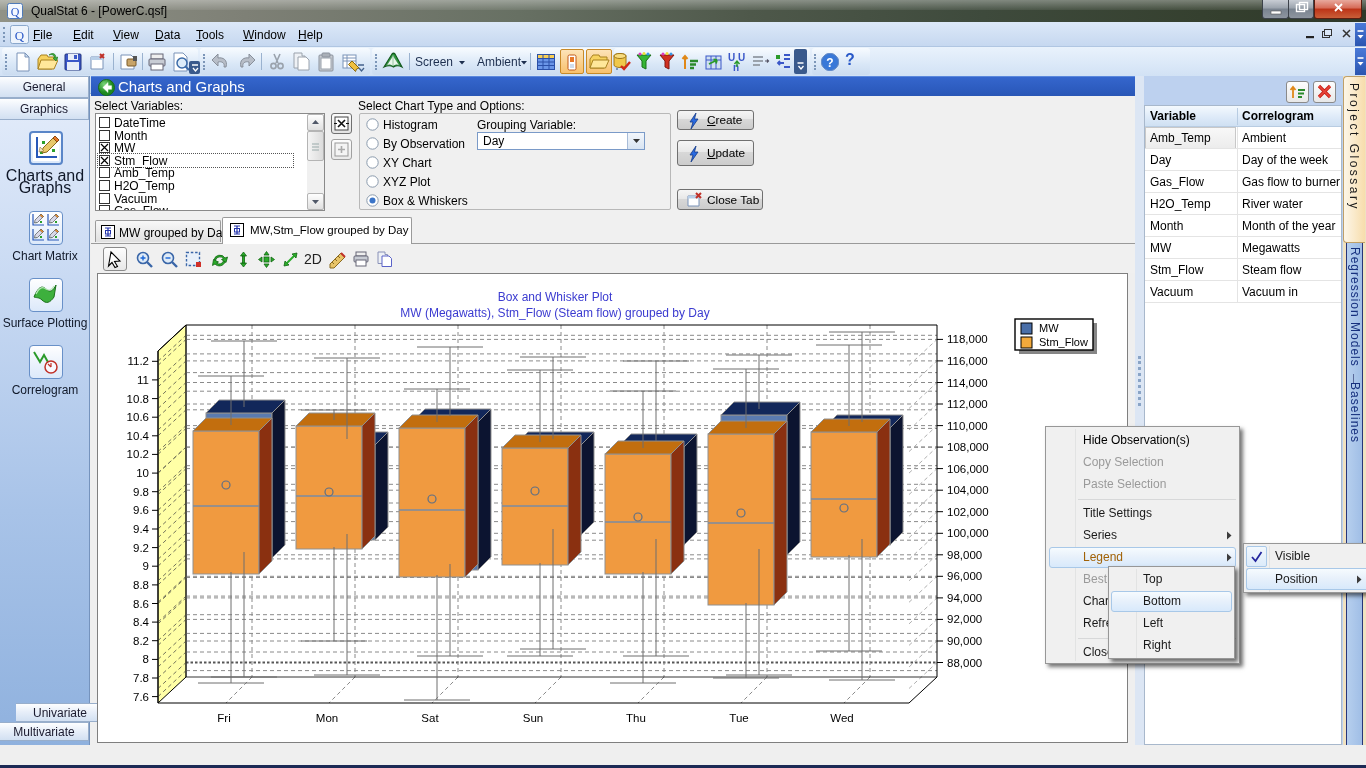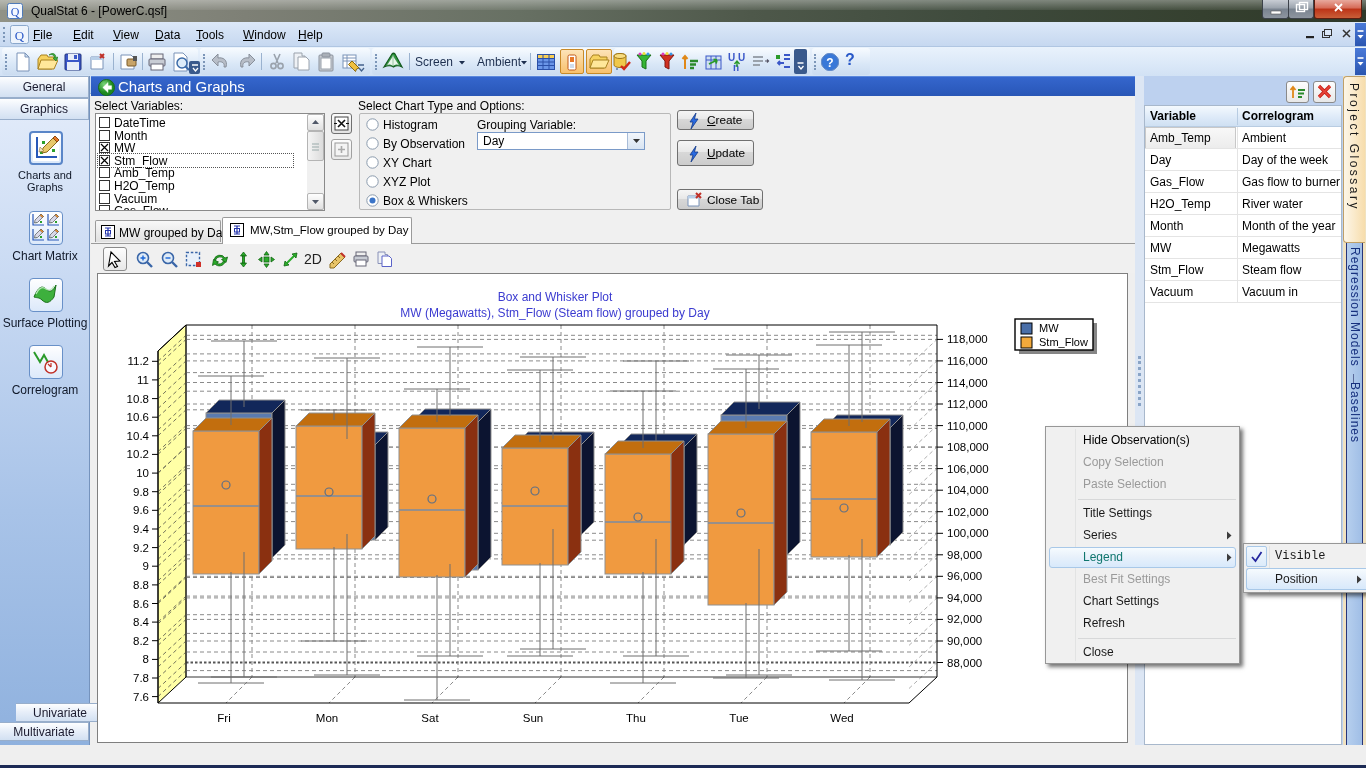--- a/index.html
+++ b/index.html
@@ -238,21 +238,21 @@
           <rect x="9" y="18" width="3" height="3"></rect>
           <rect x="14" y="13" width="3" height="3"></rect>
           <rect x="11" y="8" width="3" height="3"></rect>
           <rect x="19" y="9" width="3" height="3"></rect>
           <rect x="21" y="16" width="3" height="3"></rect>
         </g>
         <path d="M24 3 l4 4 -12 12 -5 1 1 -5 z" fill="#e8c86a" stroke="#8a6a20"></path>
         <path d="M24 3 l4 4 -2 2 -4 -4 z" fill="#e87828" stroke="#8a4a10"></path>
         <path d="M8 19 l1 -5 4 4 z" fill="#f0e0c0" stroke="#8a6a20" stroke-width="0.5"></path>
       </svg>
-<div class="txt" style="left:0;top:94px;width:90px;text-align:center;font-size:11px;line-height:11.5px;color:#101828;">Charts and<br>Graphs</div>
+<div class="txt" style="left:0;top:94px;width:90px;text-align:center;font-size:16px;line-height:11.5px;color:#101828;">Charts and<br>Graphs</div>
 <div class="abs" style="left:29px;top:135px;width:34px;height:34px;background:linear-gradient(#fefeff,#dce9fa);border:1px solid #6890c8;border-radius:4px;"></div>
 <svg class="icon" style="left:30px;top:136px" width="30" height="30" viewBox="0 0 30 30">
         <g transform="translate(1,1)">
           <path d="M2 1 v11 h11" stroke="#2858b8" stroke-width="1.2" fill="none"></path>
           <g fill="#2aa02a">
             <rect x="4" y="8" width="2" height="2"></rect>
             <rect x="7" y="5" width="2" height="2"></rect>
             <rect x="9" y="8" width="2" height="2"></rect>
           </g>
           <path d="M10 1 l2.5 2.5 -6 6 -3 0.5 0.5 -3 z" fill="#d8d8e8" stroke="#555" stroke-width="0.7"></path>
@@ -899,35 +899,43 @@
 <div class="txt" style="left:37px;top:6px;font-size:12px;color:#000000;">Hide Observation(s)</div>
 <div class="txt" style="left:37px;top:28px;font-size:12px;color:#9a9a9a;">Copy Selection</div>
 <div class="txt" style="left:37px;top:50px;font-size:12px;color:#9a9a9a;">Paste Selection</div>
 <div class="abs" style="left:32px;top:72px;width:158px;height:1px;background:#d7d8d9;"></div>
 <div class="txt" style="left:37px;top:79px;font-size:12px;color:#1a1a1a;">Title Settings</div>
 <div class="txt" style="left:37px;top:101px;font-size:12px;color:#1a1a1a;">Series</div>
 <svg class="icon" style="left:180px;top:104px" width="6" height="9">
         <path d="M1 0.5 L5.5 4.5 L1 8.5 z" fill="#3c3c3c"></path>
       </svg>
 <div class="abs" style="left:3px;top:120px;width:187px;height:21px;background:linear-gradient(#f6fbfe,#e8f1fb 45%,#d8e9fb);border:1px solid #a8c8e8;border-radius:3px;"></div>
-<div class="txt" style="left:37px;top:123px;font-size:12px;color:#0f766e;">Legend</div>
+<div class="txt" style="left:37px;top:123px;font-size:12px;color:#a16207;">Legend</div>
 <svg class="icon" style="left:180px;top:126px" width="6" height="9">
         <path d="M1 0.5 L5.5 4.5 L1 8.5 z" fill="#3c3c3c"></path>
       </svg>
 <div class="txt" style="left:37px;top:145px;font-size:12px;color:#9a9a9a;">Best Fit Settings</div>
 <div class="txt" style="left:37px;top:167px;font-size:12px;color:#1a1a1a;">Chart Settings</div>
 <div class="txt" style="left:37px;top:189px;font-size:12px;color:#1a1a1a;">Refresh</div>
 <div class="abs" style="left:32px;top:211px;width:158px;height:1px;background:#d7d8d9;"></div>
 <div class="txt" style="left:37px;top:218px;font-size:12px;color:#1a1a1a;">Close</div>
 </div>
 <div class="abs" style="left:1243px;top:543px;width:123px;height:50px;background:#f0f0f0;border:1px solid #979797;border-right:none;box-shadow:3px 3px 4px rgba(0,0,0,0.55);">
 <div class="abs" style="left:25px;top:2px;width:1px;height:46px;background:#e2e3e3;"></div>
 <div class="abs" style="left:2px;top:2px;width:21px;height:21px;background:linear-gradient(#f2f8fd,#dcebfa);border:1px solid #a8c8e8;border-radius:2px;"></div>
 <svg class="icon" style="left:6px;top:6px" width="13" height="13">
         <path d="M2 7 l3.5 4 6 -9" fill="none" stroke="#24269e" stroke-width="1.8"></path>
       </svg>
-<div class="txt" style="left:31px;top:5px;font-size:12px;color:#1a1a1a;font-family:Liberation Mono, monospace;">Visible</div>
+<div class="txt" style="left:31px;top:5px;font-size:12px;color:#1a1a1a;">Visible</div>
 <div class="abs" style="left:2px;top:24px;width:121px;height:22px;background:linear-gradient(#f6fbfe,#e8f1fb 45%,#d8e9fb);border:1px solid #a8c8e8;border-radius:3px 0 0 3px;border-right:none;"></div>
 <div class="txt" style="left:31px;top:28px;font-size:12px;color:#1a1a1a;">Position</div>
 <svg class="icon" style="left:112px;top:31px" width="6" height="9">
         <path d="M1 0.5 L5.5 4.5 L1 8.5 z" fill="#3c3c3c"></path>
       </svg>
 </div>
+<div class="abs" style="left:1108px;top:566px;width:127px;height:93px;background:#f0f0f0;border:1px solid #979797;box-shadow:3px 3px 4px rgba(0,0,0,0.55);">
+<div class="abs" style="left:27px;top:2px;width:1px;height:89px;background:#e2e3e3;"></div>
+<div class="txt" style="left:34px;top:5px;font-size:12px;color:#1a1a1a;">Top</div>
+<div class="abs" style="left:2px;top:24px;width:121px;height:21px;background:linear-gradient(#f6fbfe,#e8f1fb 45%,#d8e9fb);border:1px solid #a8c8e8;border-radius:3px;"></div>
+<div class="txt" style="left:34px;top:27px;font-size:12px;color:#1a1a1a;">Bottom</div>
+<div class="txt" style="left:34px;top:49px;font-size:12px;color:#1a1a1a;">Left</div>
+<div class="txt" style="left:34px;top:71px;font-size:12px;color:#1a1a1a;">Right</div>
+</div>
 </div>
 </body></html>

